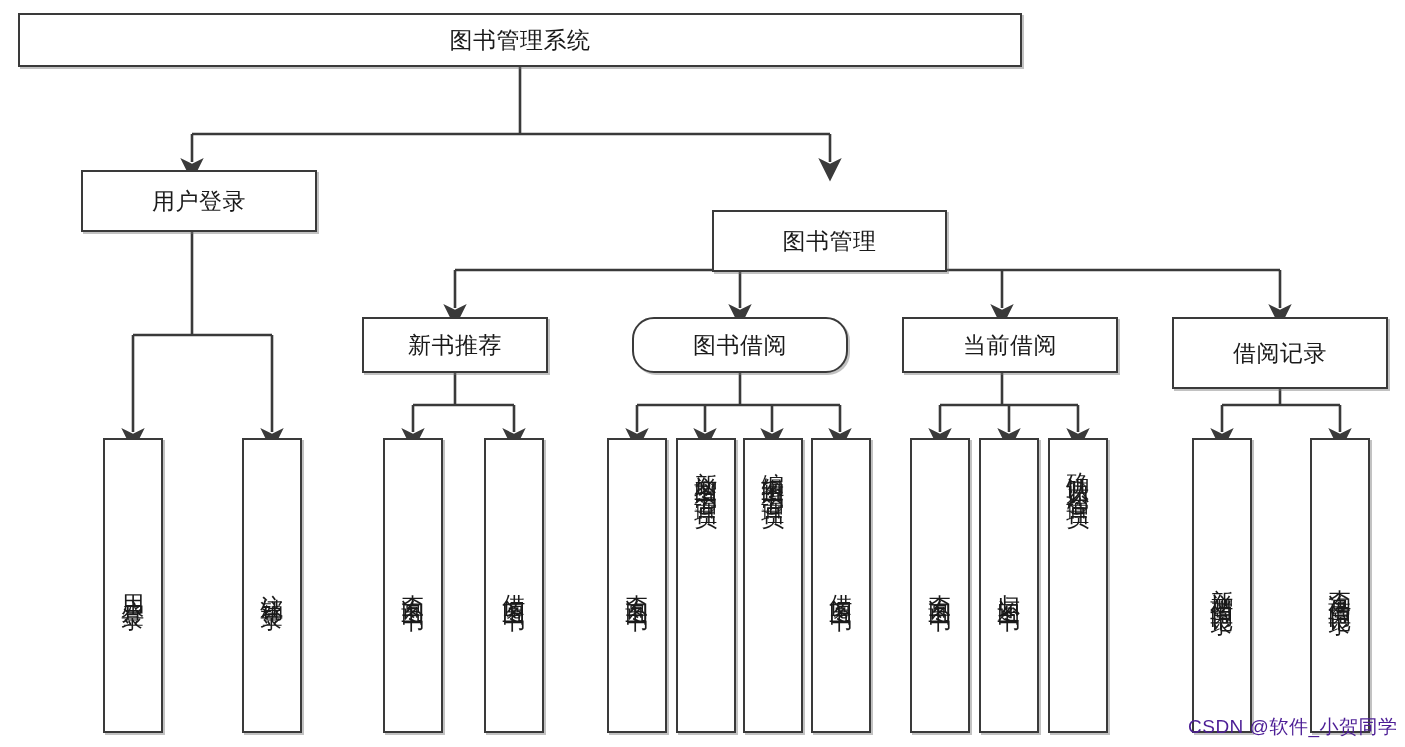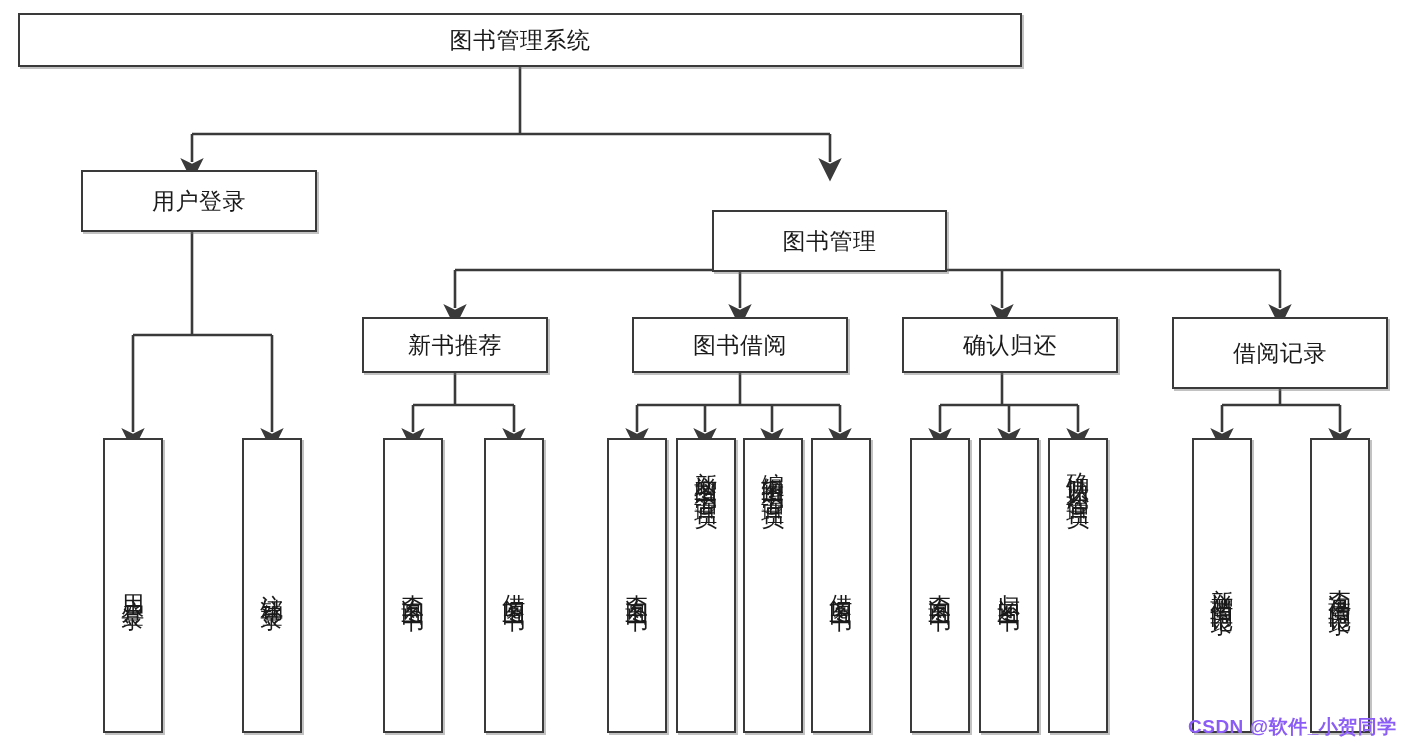--- a/index.html
+++ b/index.html
@@ -58,24 +58,23 @@
   }
   .node-vertical.center-text {
     align-items: center;
     padding-top: 0;
   }
   .watermark {
     position: absolute;
     left: 1188px;
     top: 714px;
     font-size: 19px;
-    color: #8b5cf6;
+    color: #4c1d95;
     white-space: nowrap;
     letter-spacing: 0.5px;
-    font-weight: bold;
   }
 </style>
 </head>
 <body>
 
 <div id="diagram-root">
 
   <svg class="diagram-canvas" viewBox="0 0 1405 747" aria-hidden="true">
     <defs>
       <marker id="arrowhead" markerWidth="9" markerHeight="9" refX="1.5" refY="4.5" orient="auto" markerUnits="strokeWidth">
@@ -134,25 +133,25 @@
   <div class="node-box node-horizontal" style="left:81px; top:170px; width:236px; height:62px;">
     <span class="node-label">用户登录</span>
   </div>
   <div class="node-box node-horizontal" style="left:712px; top:170px; width:235px; height:62px;margin-top:40px;">
     <span class="node-label">图书管理</span>
   </div>
 
   <div class="node-box node-horizontal" style="left:362px; top:317px; width:186px; height:56px;">
     <span class="node-label">新书推荐</span>
   </div>
-  <div class="node-box node-horizontal" style="left:632px; top:317px; width:216px; height:56px;">
+  <div class="node-box node-horizontal" style="left:632px; top:317px; width:216px; height:56px;border-radius:22px;">
     <span class="node-label">图书借阅</span>
   </div>
   <div class="node-box node-horizontal" style="left:902px; top:317px; width:216px; height:56px;">
-    <span class="node-label">确认归还</span>
+    <span class="node-label">当前借阅</span>
   </div>
   <div class="node-box node-horizontal" style="left:1172px; top:317px; width:216px; height:72px;">
     <span class="node-label">借阅记录</span>
   </div>
 
   <div class="node-box node-vertical center-text" style="left:103px; top:438px; width:60px; height:295px;">
     <span class="node-label">用户登录</span>
   </div>
   <div class="node-box node-vertical center-text" style="left:242px; top:438px; width:60px; height:295px;">
     <span class="node-label">注销登录</span>

